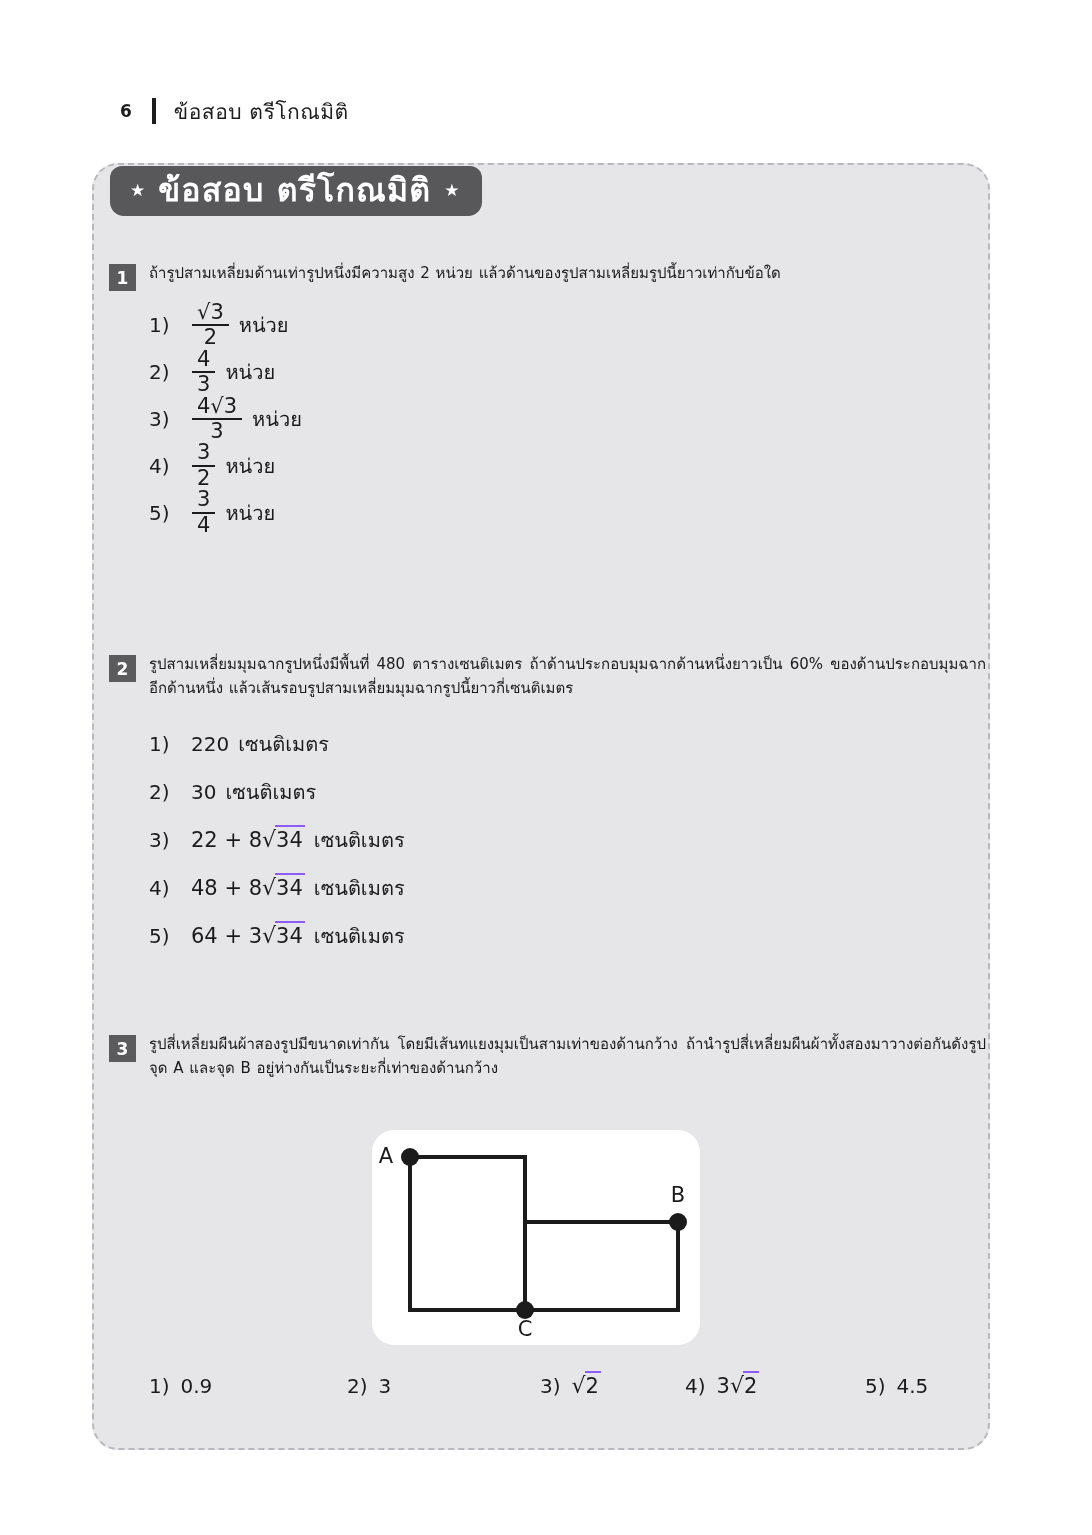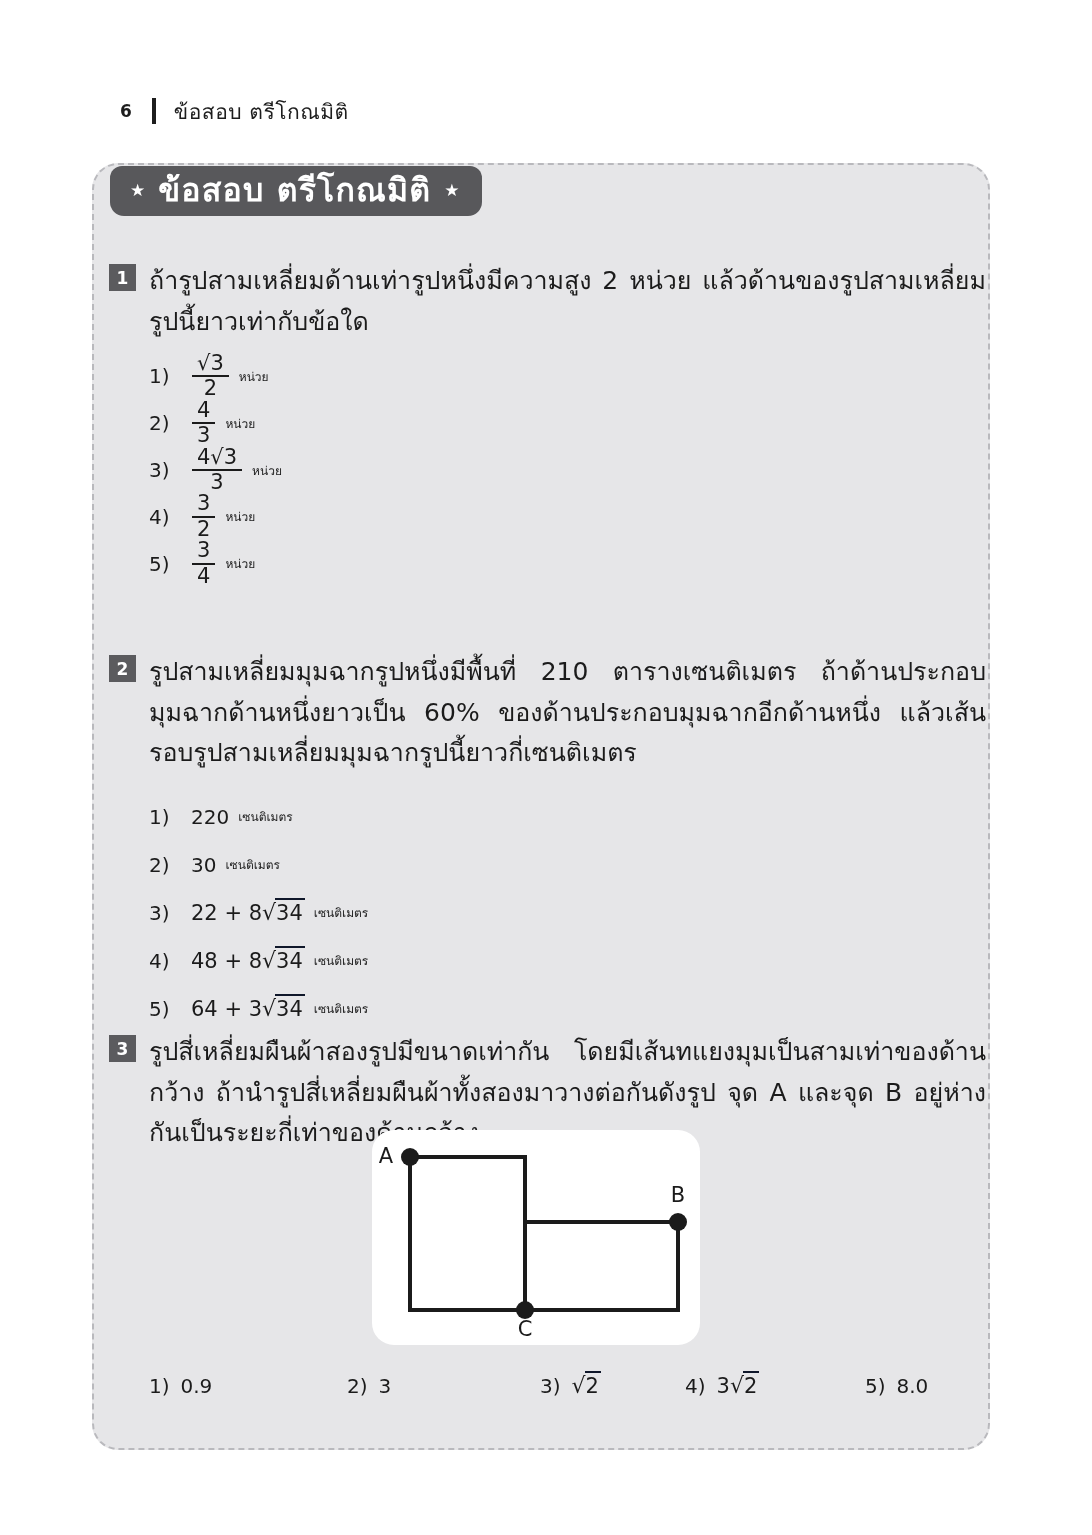--- a/index.html
+++ b/index.html
@@ -110,21 +110,21 @@
     font-size: 17px;
     font-weight: bold;
     display: flex;
     align-items: center;
     justify-content: center;
     margin-top: 3px;
     margin-right: 13px;
   }
   .q-text {
     flex: 1 1 auto;
-    font-size: 25px;
+    font-size: 15px;
     color: #1b1b1b;
     line-height: 1.62;
     text-align: justify;
     padding-right: 4px;
     word-spacing: 1px;
   }
 
   
   .choices {
     padding-left: 57px;
@@ -140,21 +140,21 @@
   .choice-label {
     width: 42px;
     flex: 0 0 auto;
     font-size: 20px;
   }
   .choice-body {
     display: flex;
     align-items: center;
     gap: 9px;
   }
-  .choice-unit { font-size: 12px; }
+  .choice-unit { font-size: 20px; }
 
   
   .frac {
     display: inline-flex;
     flex-direction: column;
     align-items: center;
     vertical-align: middle;
     line-height: 1.02;
     font-size: 20px;
     margin: 0 1px;
@@ -170,21 +170,21 @@
     text-align: center;
     box-sizing: border-box;
     font-size: 21px;
   }
   .sqrt {
     display: inline-block;
     white-space: nowrap;
     font-size: 21px;
   }
   .sqrt .radicand {
-    border-top: 2px solid #0f172a;
+    border-top: 2px solid #8b5cf6;
     padding: 1px 2px 0 1px;
     margin-left: -1px;
   }
   .radsign { font-size: 22px; }
 
   
   .choices-row {
     position: absolute;
     left: 0;
     width: 898px;
@@ -292,21 +292,21 @@
           </span>
           <span class="choice-unit">หน่วย</span>
         </span>
       </div>
     </div>
   </div>
 
   <div class="question" style="top:489px;">
     <div class="q-head">
       <div class="q-badge">2</div>
-      <div class="q-text">รูปสามเหลี่ยมมุมฉากรูปหนึ่งมีพื้นที่ 210 ตารางเซนติเมตร ถ้าด้านประกอบมุมฉากด้านหนึ่งยาวเป็น 60% ของด้านประกอบมุมฉากอีกด้านหนึ่ง แล้วเส้นรอบรูปสามเหลี่ยมมุมฉากรูปนี้ยาวกี่เซนติเมตร</div>
+      <div class="q-text">รูปสามเหลี่ยมมุมฉากรูปหนึ่งมีพื้นที่ 480 ตารางเซนติเมตร ถ้าด้านประกอบมุมฉากด้านหนึ่งยาวเป็น 60% ของด้านประกอบมุมฉากอีกด้านหนึ่ง แล้วเส้นรอบรูปสามเหลี่ยมมุมฉากรูปนี้ยาวกี่เซนติเมตร</div>
     </div>
     <div class="choices" style="margin-top:19px;">
       <div class="choice" style="min-height:48px;">
         <span class="choice-label">1)</span>
         <span class="choice-body">
           <span>220</span>
           <span class="choice-unit">เซนติเมตร</span>
         </span>
       </div>
       <div class="choice" style="min-height:48px;">
@@ -359,21 +359,21 @@
     <span class="inline-choice" style="width:145px;">
       <span>3)</span>
       <span class="sqrt"><span></span><span class="radsign">√</span><span class="radicand">2</span></span>
     </span>
     <span class="inline-choice" style="width:180px;">
       <span>4)</span>
       <span class="sqrt"><span>3</span><span class="radsign">√</span><span class="radicand">2</span></span>
     </span>
     <span class="inline-choice">
       <span>5)</span>
-      <span>8.0</span>
+      <span>4.5</span>
     </span>
   </div>
 </div>
 
 <div class="figure-card">
   <svg width="328" height="215" viewBox="0 0 328 215">
 
     <polyline points="38,27 153,27 153,180 38,180 38,27" fill="none" stroke="#1b1b1b" stroke-width="4"></polyline>
 
     <polyline points="153,92 306,92 306,180 153,180" fill="none" stroke="#1b1b1b" stroke-width="4"></polyline>

